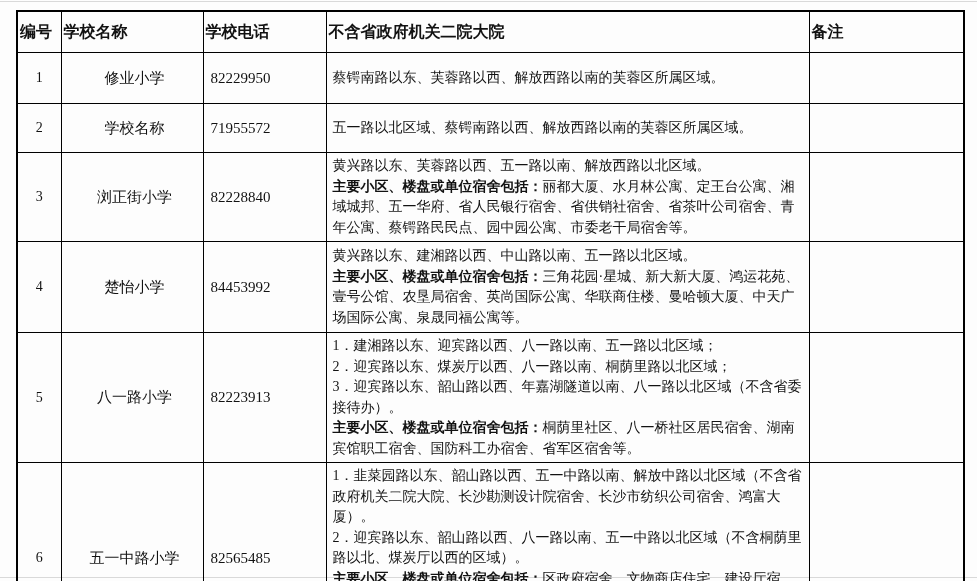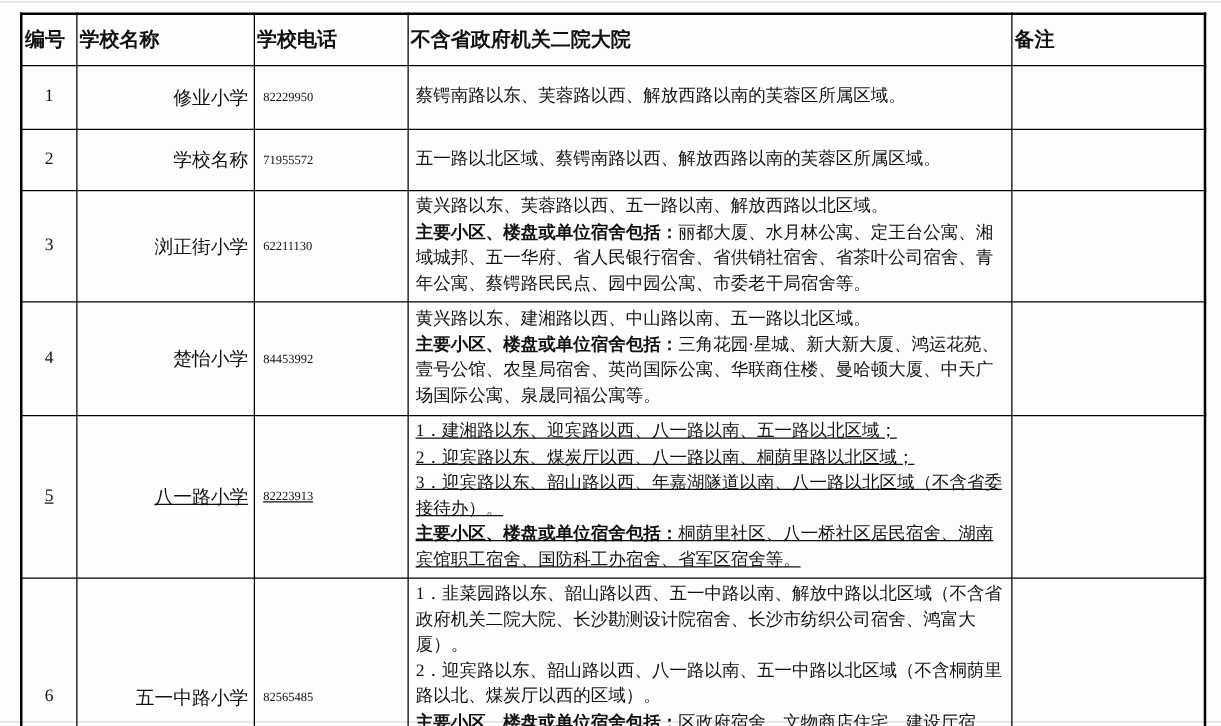--- a/index.html
+++ b/index.html
@@ -47,36 +47,36 @@
     height: 40px;
     font-size: 16px;
     font-weight: bold;
     text-align: left;
     padding: 0 2px;
   }
   tbody tr:nth-child(1) td { height: 44px; }
   tbody tr:nth-child(2) td { height: 42px; }
   tbody tr:nth-child(3) td { height: 82px; }
   tbody tr:nth-child(4) td { height: 84px; }
-  tbody tr:nth-child(5) td { height: 123px; text-decoration: underline; }
+  tbody tr:nth-child(5) td { height: 123px; }
 
   .c-no {
     text-align: center;
     font-size: 14px;
   }
   .c-name {
-    text-align: right;
+    text-align: center;
     padding: 0 4px 0 9px;
     font-size: 15px;
     margin-left: 32px;
   }
   .c-phone {
     text-align: left;
     padding: 0 4px 0 7px;
-    font-size: 10px;
+    font-size: 15px;
   }
   .c-zone {
     padding: 3px 6px;
     font-size: 14px;
     line-height: 20.5px;
     text-align: left;
     white-space: pre-wrap;
     word-break: break-all;
   }
   .c-note {
@@ -122,21 +122,21 @@
         <tr>
     <td class="c-no">2</td>
     <td class="c-name">学校名称</td>
     <td class="c-phone">71955572</td>
     <td class="c-zone"><span>五一路以北区域、蔡锷南路以西、解放西路以南的芙蓉区所属区域。</span></td>
     <td class="c-note"></td>
   </tr>
         <tr>
     <td class="c-no">3</td>
     <td class="c-name">浏正街小学</td>
-    <td class="c-phone">62211130</td>
+    <td class="c-phone">82228840</td>
     <td class="c-zone"><span>黄兴路以东、芙蓉路以西、五一路以南、解放西路以北区域。
 </span><span class="seg-b">主要小区、楼盘或单位宿舍包括：</span><span>丽都大厦、水月林公寓、定王台公寓、湘域城邦、五一华府、省人民银行宿舍、省供销社宿舍、省茶叶公司宿舍、青年公寓、蔡锷路民民点、园中园公寓、市委老干局宿舍等。</span></td>
     <td class="c-note"></td>
   </tr>
         <tr>
     <td class="c-no">4</td>
     <td class="c-name">楚怡小学</td>
     <td class="c-phone">84453992</td>
     <td class="c-zone"><span>黄兴路以东、建湘路以西、中山路以南、五一路以北区域。
 </span><span class="seg-b">主要小区、楼盘或单位宿舍包括：</span><span>三角花园·星城、新大新大厦、鸿运花苑、壹号公馆、农垦局宿舍、英尚国际公寓、华联商住楼、曼哈顿大厦、中天广场国际公寓、泉晟同福公寓等。</span></td>

